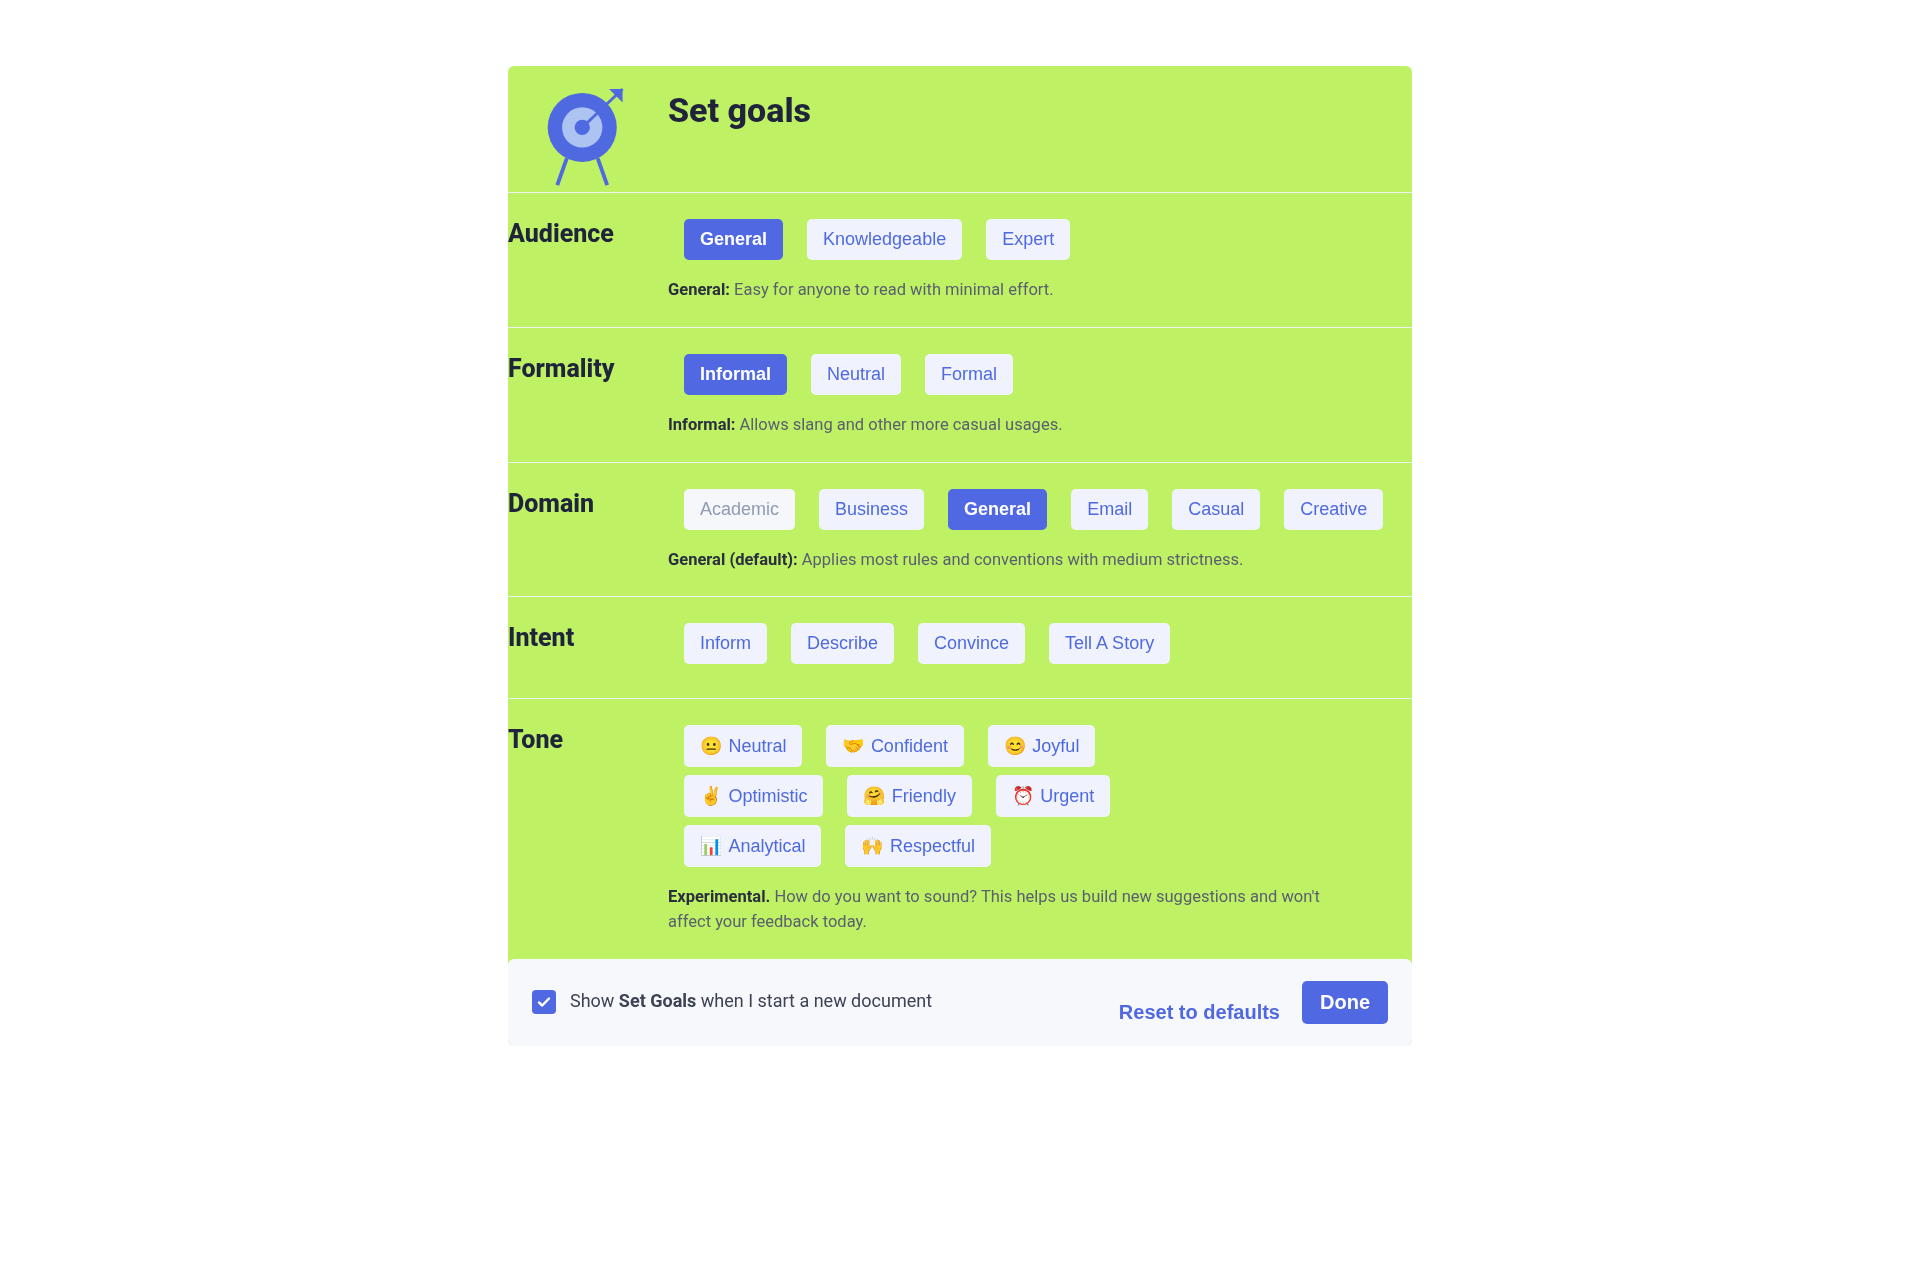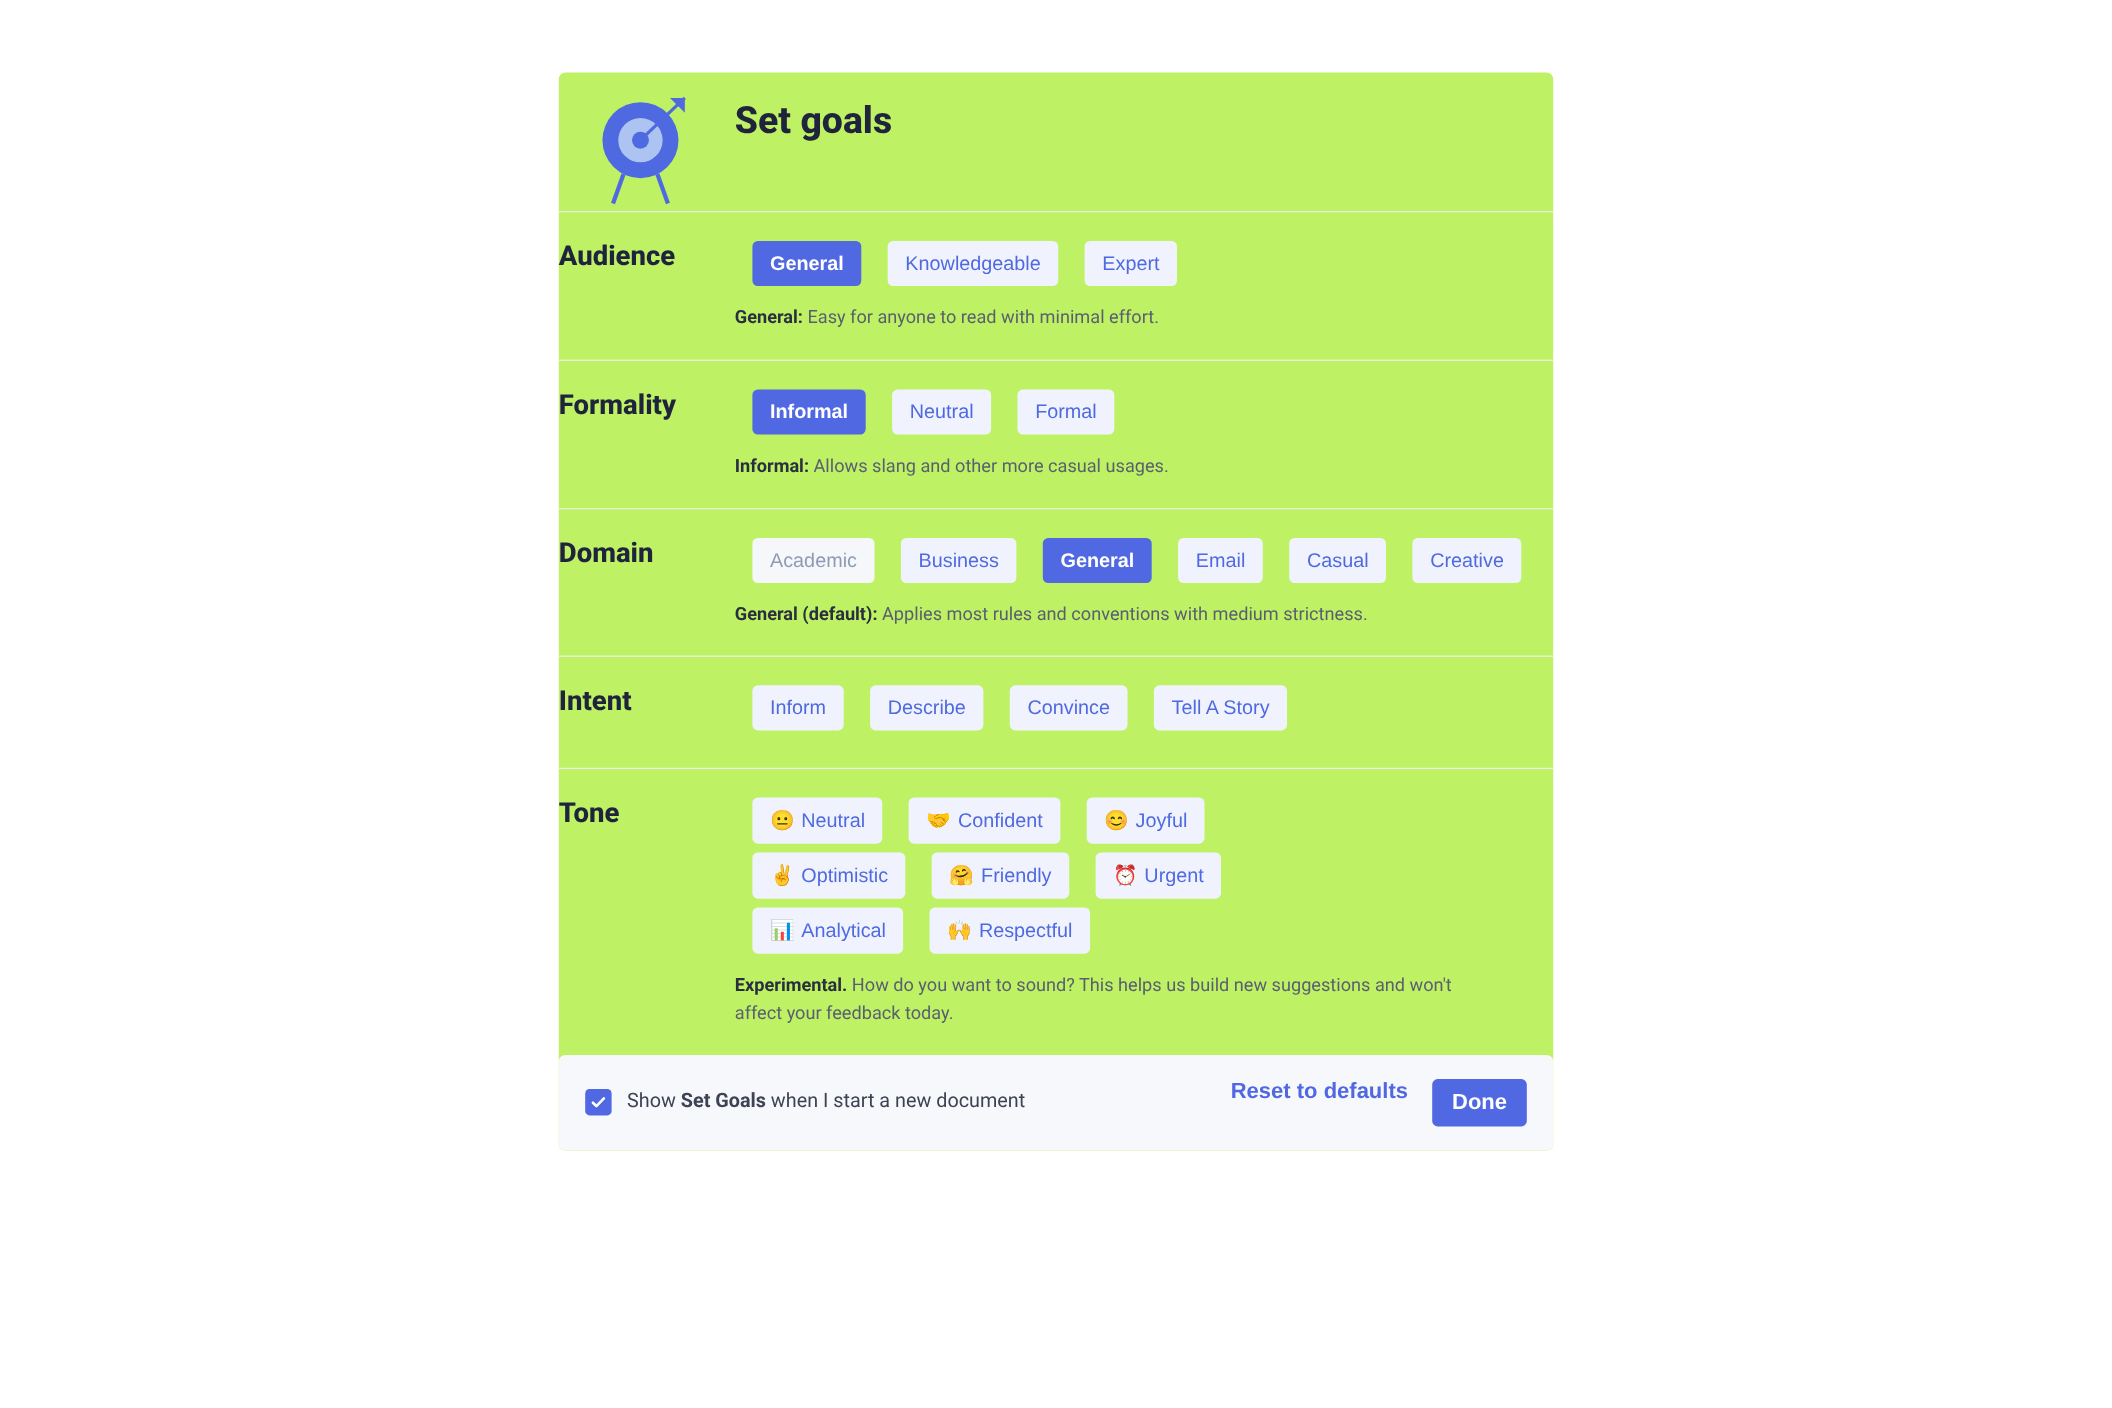--- a/index.html
+++ b/index.html
@@ -98,21 +98,21 @@
   width: 24px; height: 24px;
   background: #5068e2;
   border-radius: 4px;
   display: inline-flex;
   align-items: center;
   justify-content: center;
 }
 .chk svg { width: 16px; height: 16px; }
 .footer-label { font-size: 18px; color: #3e4354; }
 .footer-label .strong { font-weight: 700; }
-.footer-right { display: flex; align-items: flex-start; gap: 22px; margin-left: 36px; }
+.footer-right { display: flex; align-items: flex-end; gap: 22px; margin-left: 36px; }
 .link-btn {
   background: none; border: none;
   color: #5068e2;
   font-size: 20px;
   font-weight: 700;
   cursor: pointer;
 }
 .done-btn {
   background: #5068e2;
   color: #fff;

